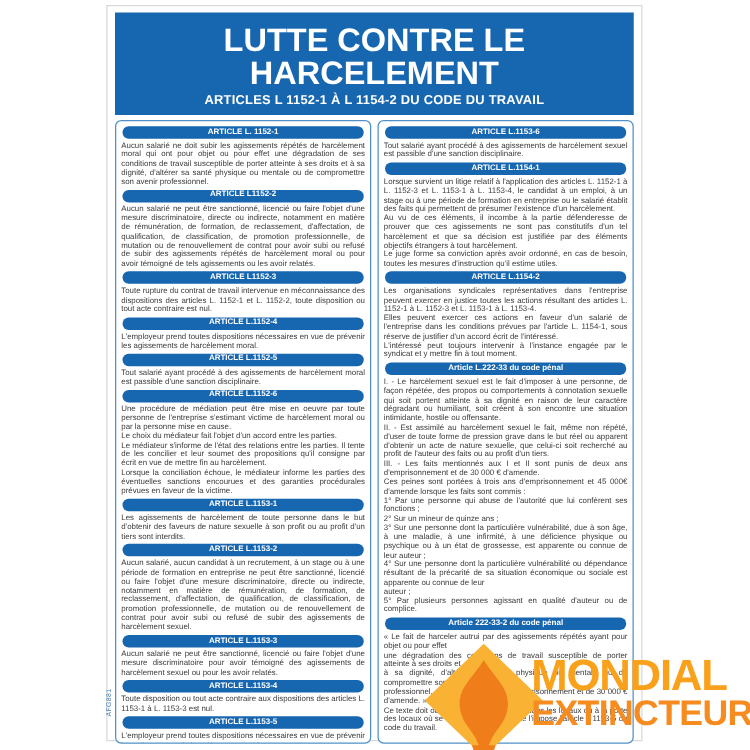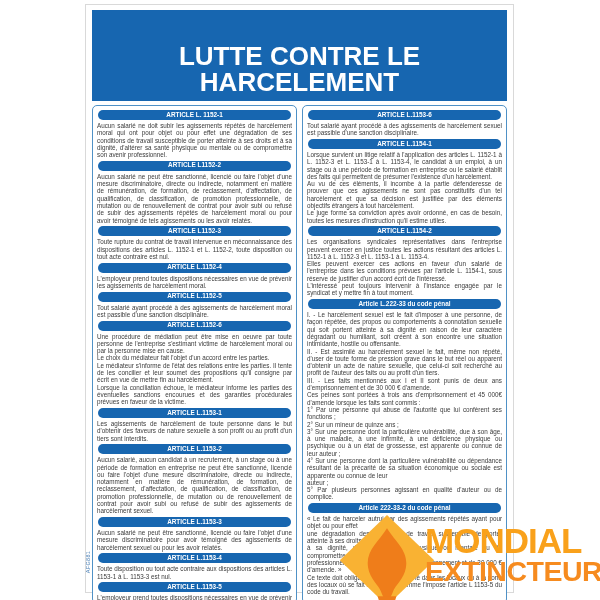--- a/index.html
+++ b/index.html
@@ -8,21 +8,21 @@
     background:#ffffff;font-family:"Liberation Sans", sans-serif;
   }
   .poster{
     position:absolute;left:85px;top:4px;width:429px;height:589px;
     background:#fff;border:1px solid #d9d9d9;box-sizing:border-box;
   }
   .header{
     margin:5px 6px 4px;background:#1766B0;text-align:center;
     padding:9px 2px 6px;
   }
-  .title{color:#fff;font-size:26px;font-weight:bold;line-height:1;margin-top:24px;}
+  .title{color:#fff;font-size:26px;font-weight:bold;line-height:1;}
   .subtitle{color:#fff;font-size:10.3px;font-weight:bold;margin-top:4px;letter-spacing:.2px;}
   .columns{display:flex;gap:5px;margin:0 6px;}
   .column{
     flex:1;border:1px solid #4f91c6;border-radius:5px;
     padding:3px 4px;height:499px;overflow:hidden;box-sizing:border-box;background:#fff;
   }
   .article{margin-bottom:2.5px;}
   .pill{
     background:#1766B0;color:#fff;font-size:6.4px;font-weight:bold;
     text-align:center;border-radius:6px;padding:1.5px 0 2px;margin:1px 1px 2px;line-height:1;
@@ -41,20 +41,21 @@
   .logo-line1{font-size:35px;font-weight:800;color:#F9A11B;line-height:.92;letter-spacing:-1px;}
   .logo-line2{font-size:28.5px;font-weight:800;color:#F68B1F;line-height:1;letter-spacing:-.5px;}
 </style>
 </head>
 <body>
 
 <div class="poster">
 
   <div class="header">
     <div class="title">LUTTE CONTRE LE HARCELEMENT</div>
+    <div class="subtitle">ARTICLES L 1152-1 À L 1154-2 DU CODE DU TRAVAIL</div>
   </div>
 
   <div class="columns">
 
     <div class="column">
       <div class="article">
         <div class="pill">ARTICLE L. 1152-1</div>
         <div class="article-body">Aucun salarié ne doit subir les agissements répétés de harcèlement moral qui ont pour objet ou pour effet une dégradation de ses conditions de travail susceptible de porter atteinte à ses droits et à sa dignité, d'altérer sa santé physique ou mentale ou de compromettre son avenir professionnel.</div>
       </div>
       <div class="article">

